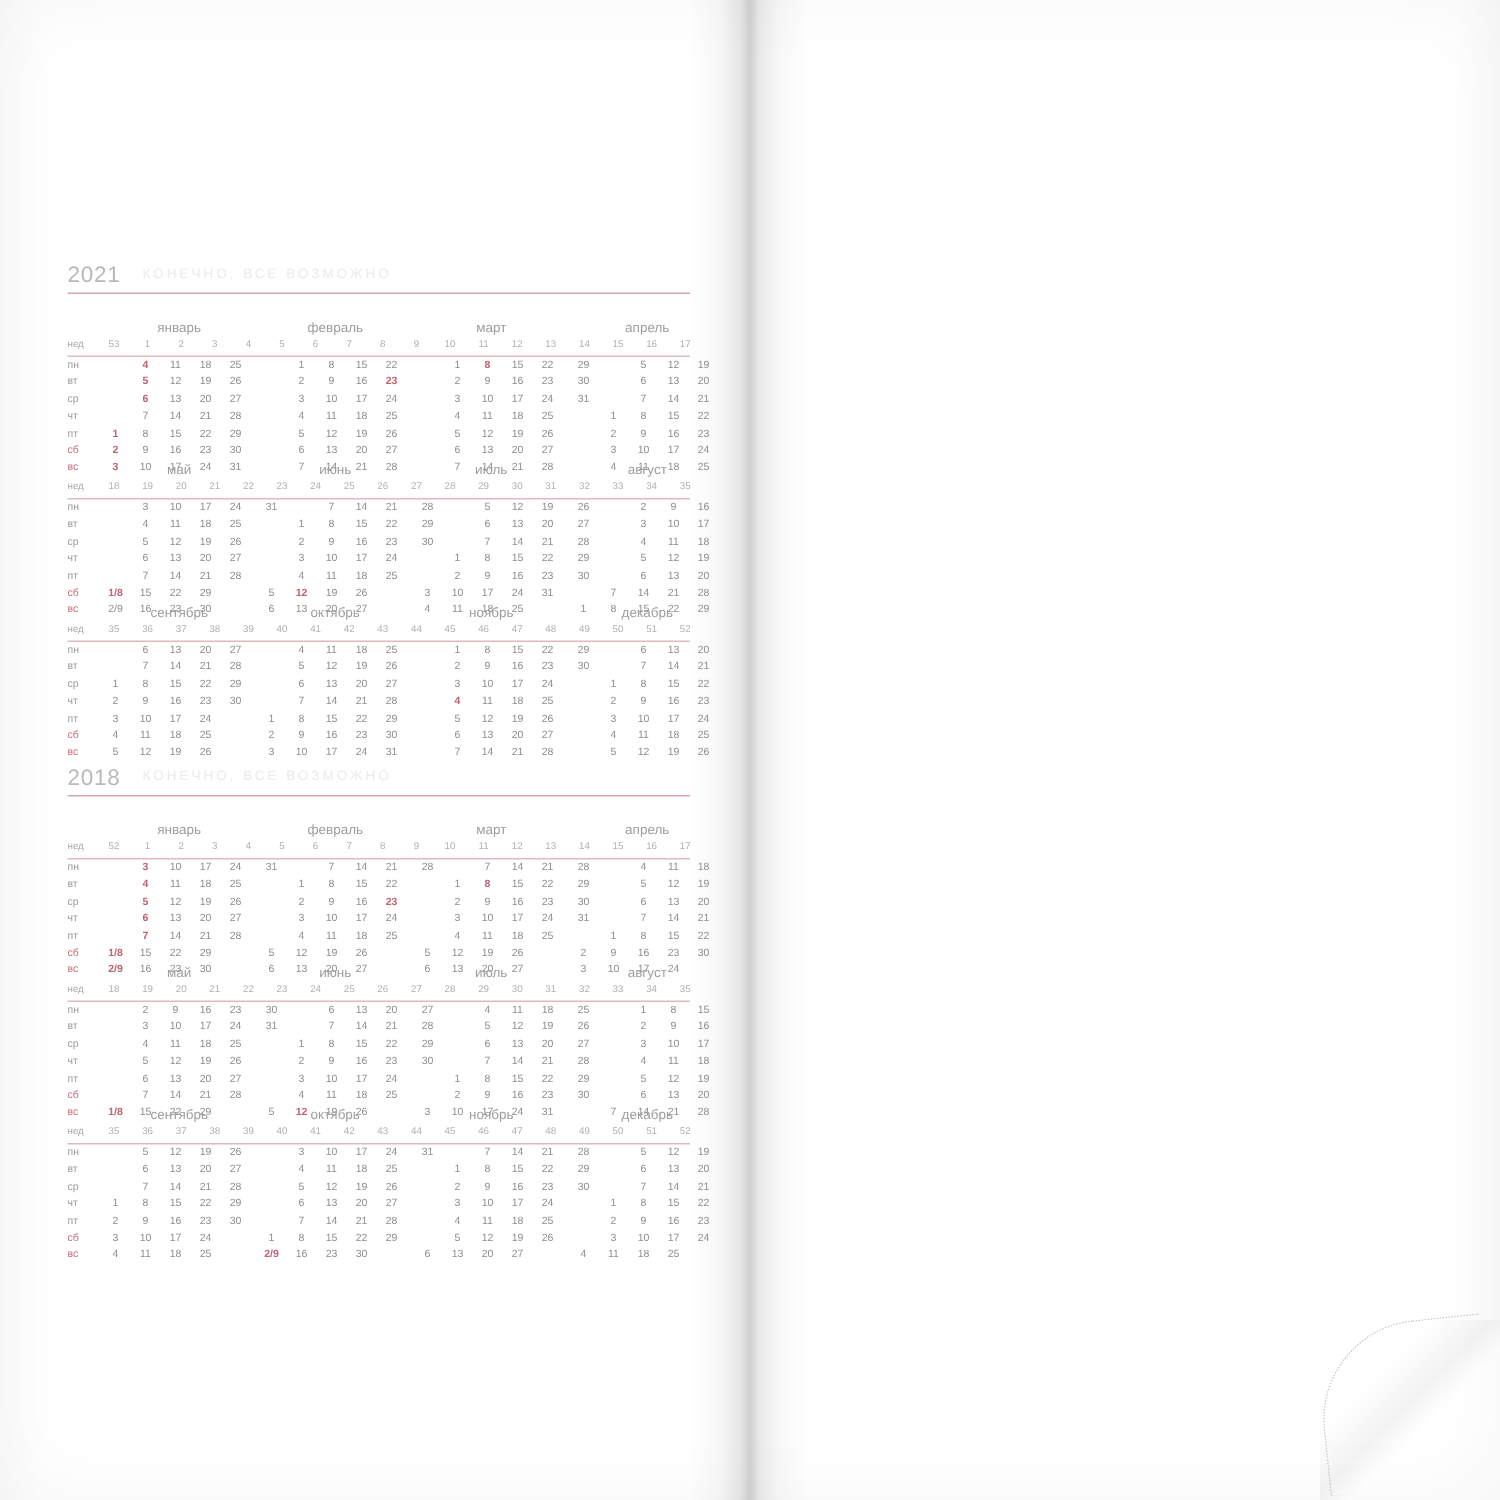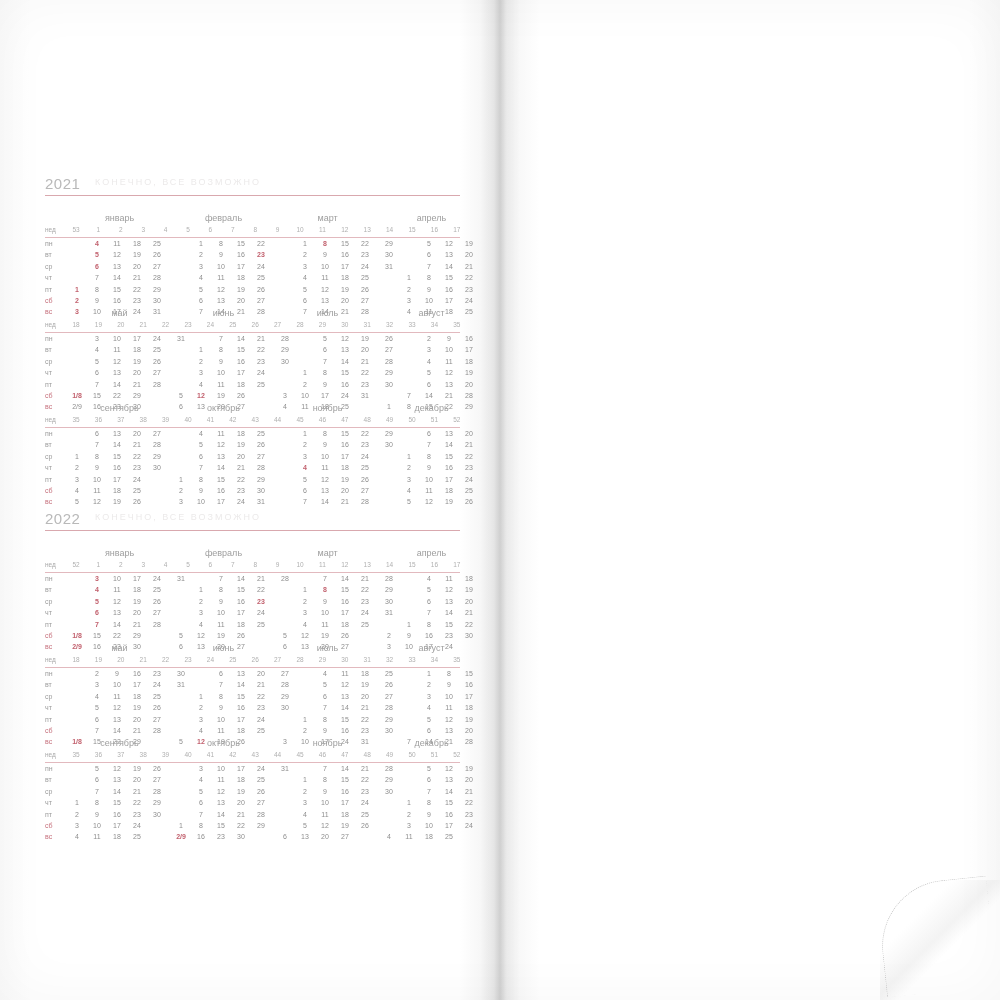--- a/index.html
+++ b/index.html
@@ -586,21 +586,21 @@
               <div class="num" style="left: 313px;">28</div>
               <div class="num" style="left: 357px;">5</div>
               <div class="num" style="left: 377px;">12</div>
               <div class="num" style="left: 397px;">19</div>
               <div class="num" style="left: 417px;">26</div>
             </div>
           </div>
         </div>
       </div>
     <div class="year-block" id="y2022" style="left: 45px; top: 520px; width: 415px;">
-        <div class="year-label">2022</div>
+        <div class="year-label">2018</div>
         <div class="ghost" style="left: 50px;">КОНЕЧНО, ВСЕ ВОЗМОЖНО</div>
         <div class="year-rule"></div>
         <div class="quarter" style="top: 28px;">
           <div class="q-months">
             <div class="q-month" style="left: 24px; width: 101px;">январь</div>
             <div class="q-month" style="left: 128px; width: 101px;">февраль</div>
             <div class="q-month" style="left: 232px; width: 101px;">март</div>
             <div class="q-month" style="left: 336px; width: 101px;">апрель</div>
           </div>
           <div class="q-weeks">

